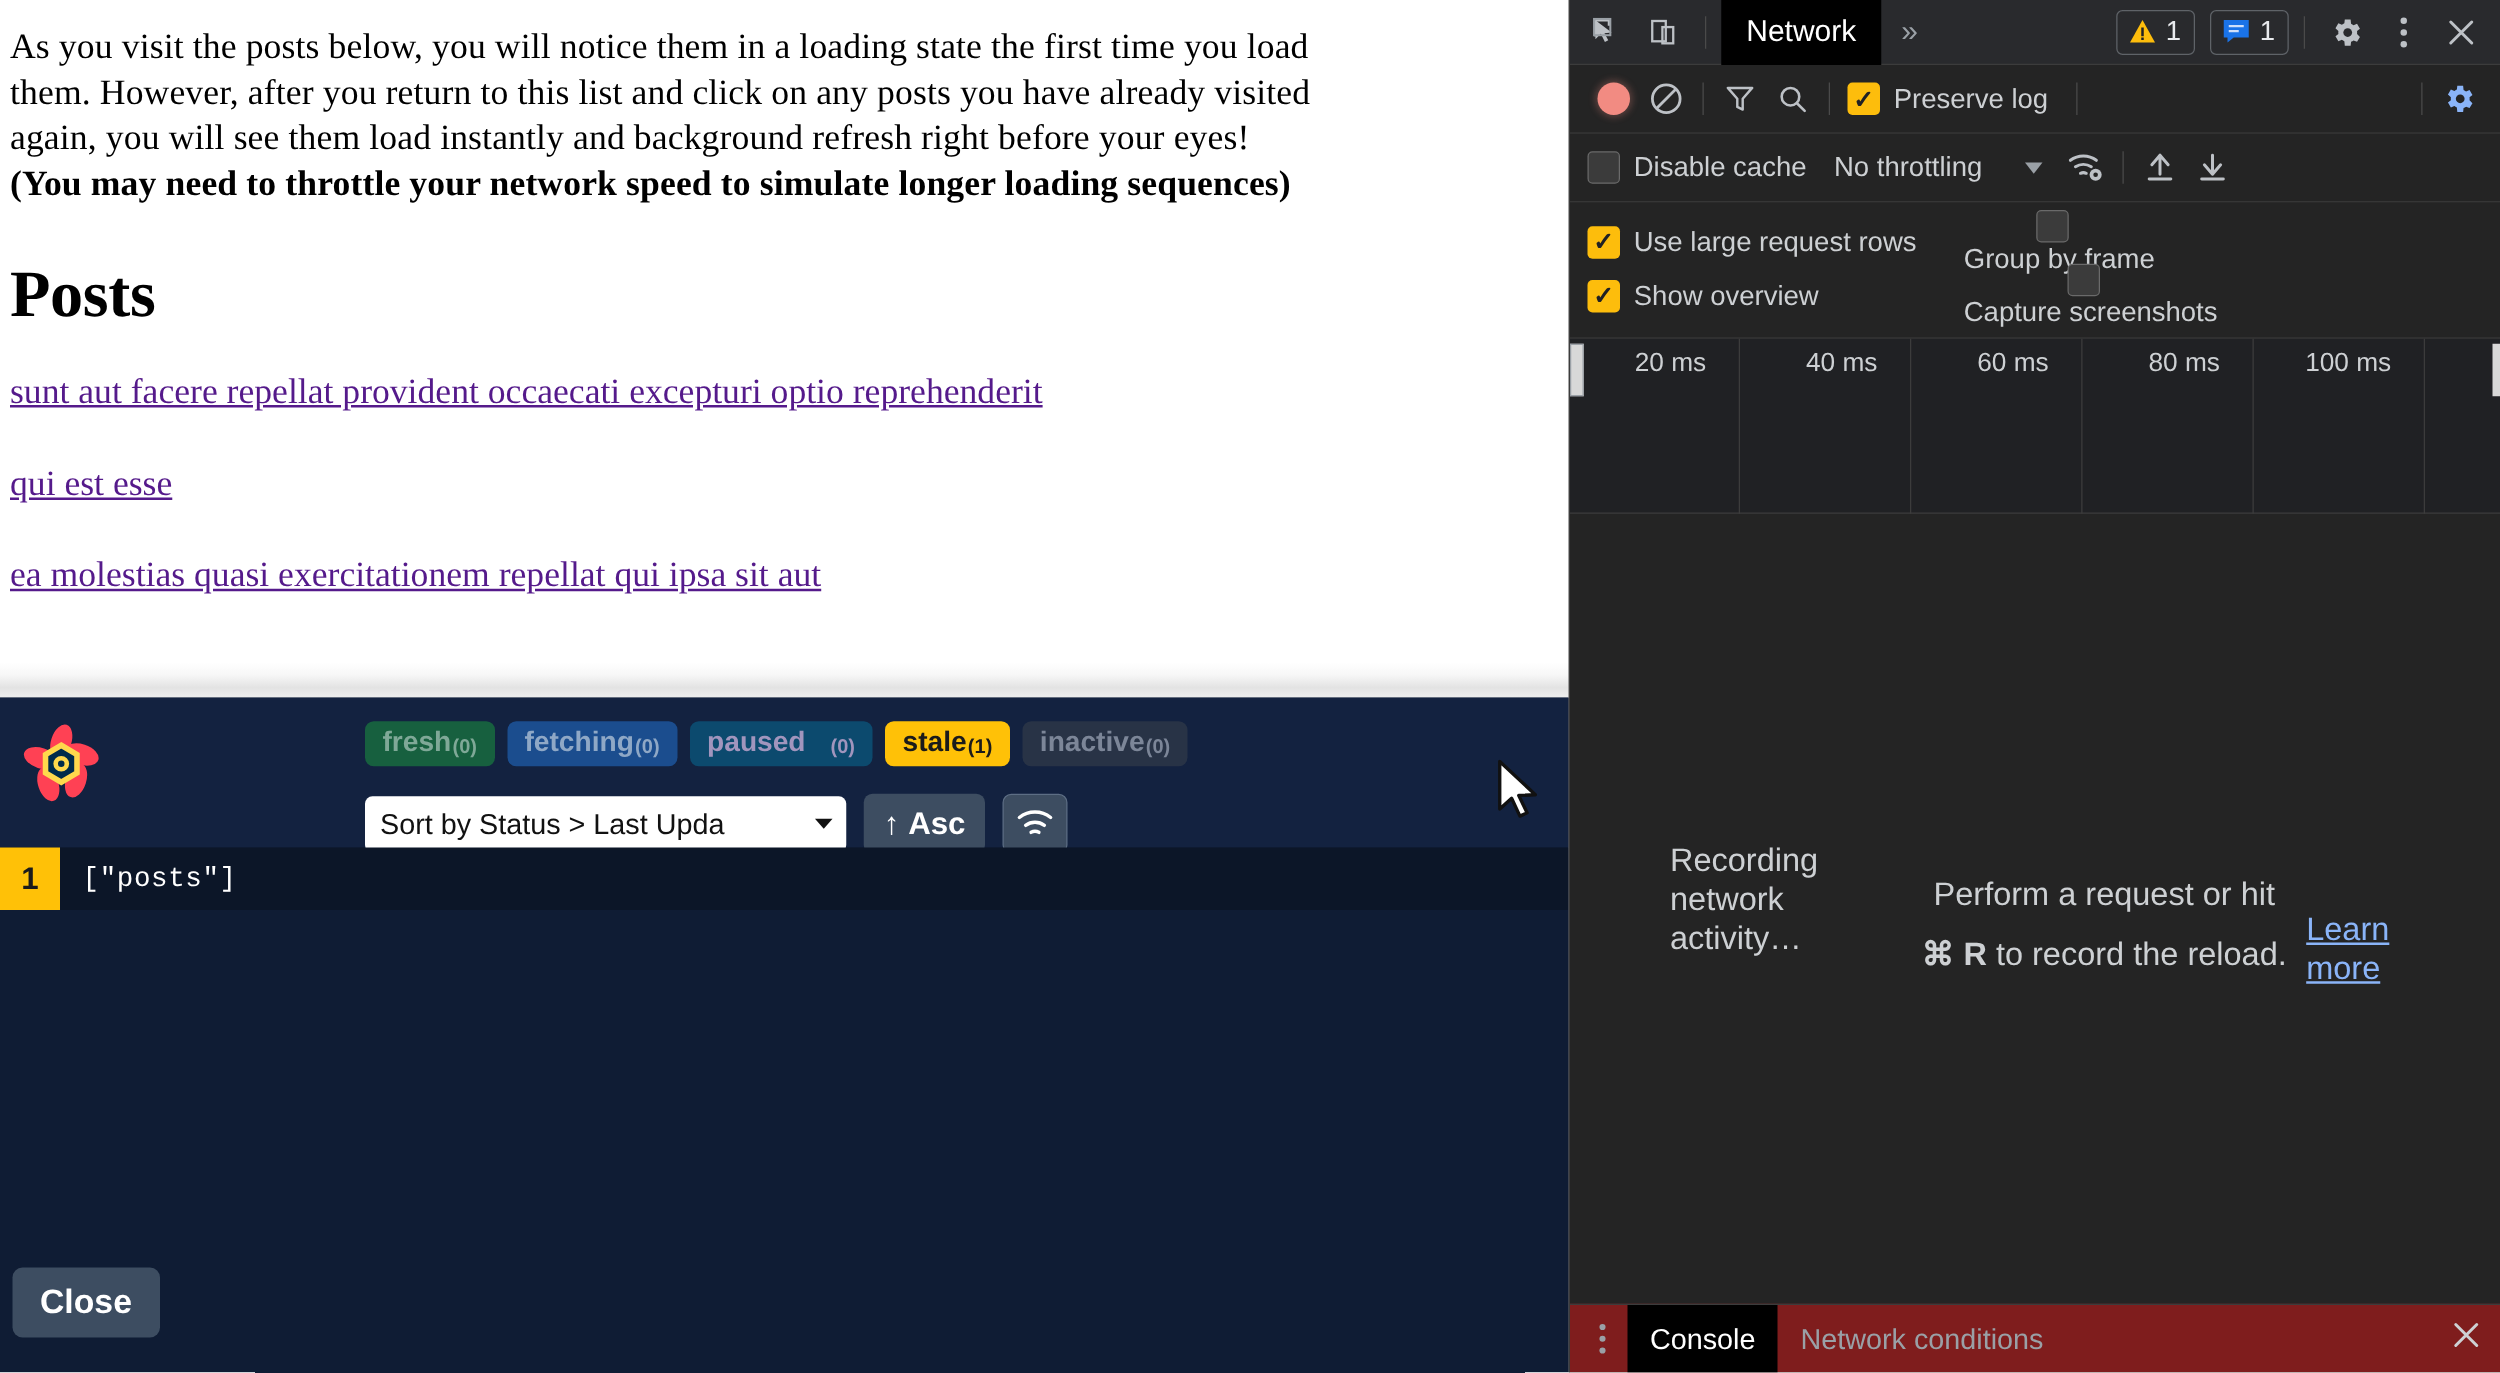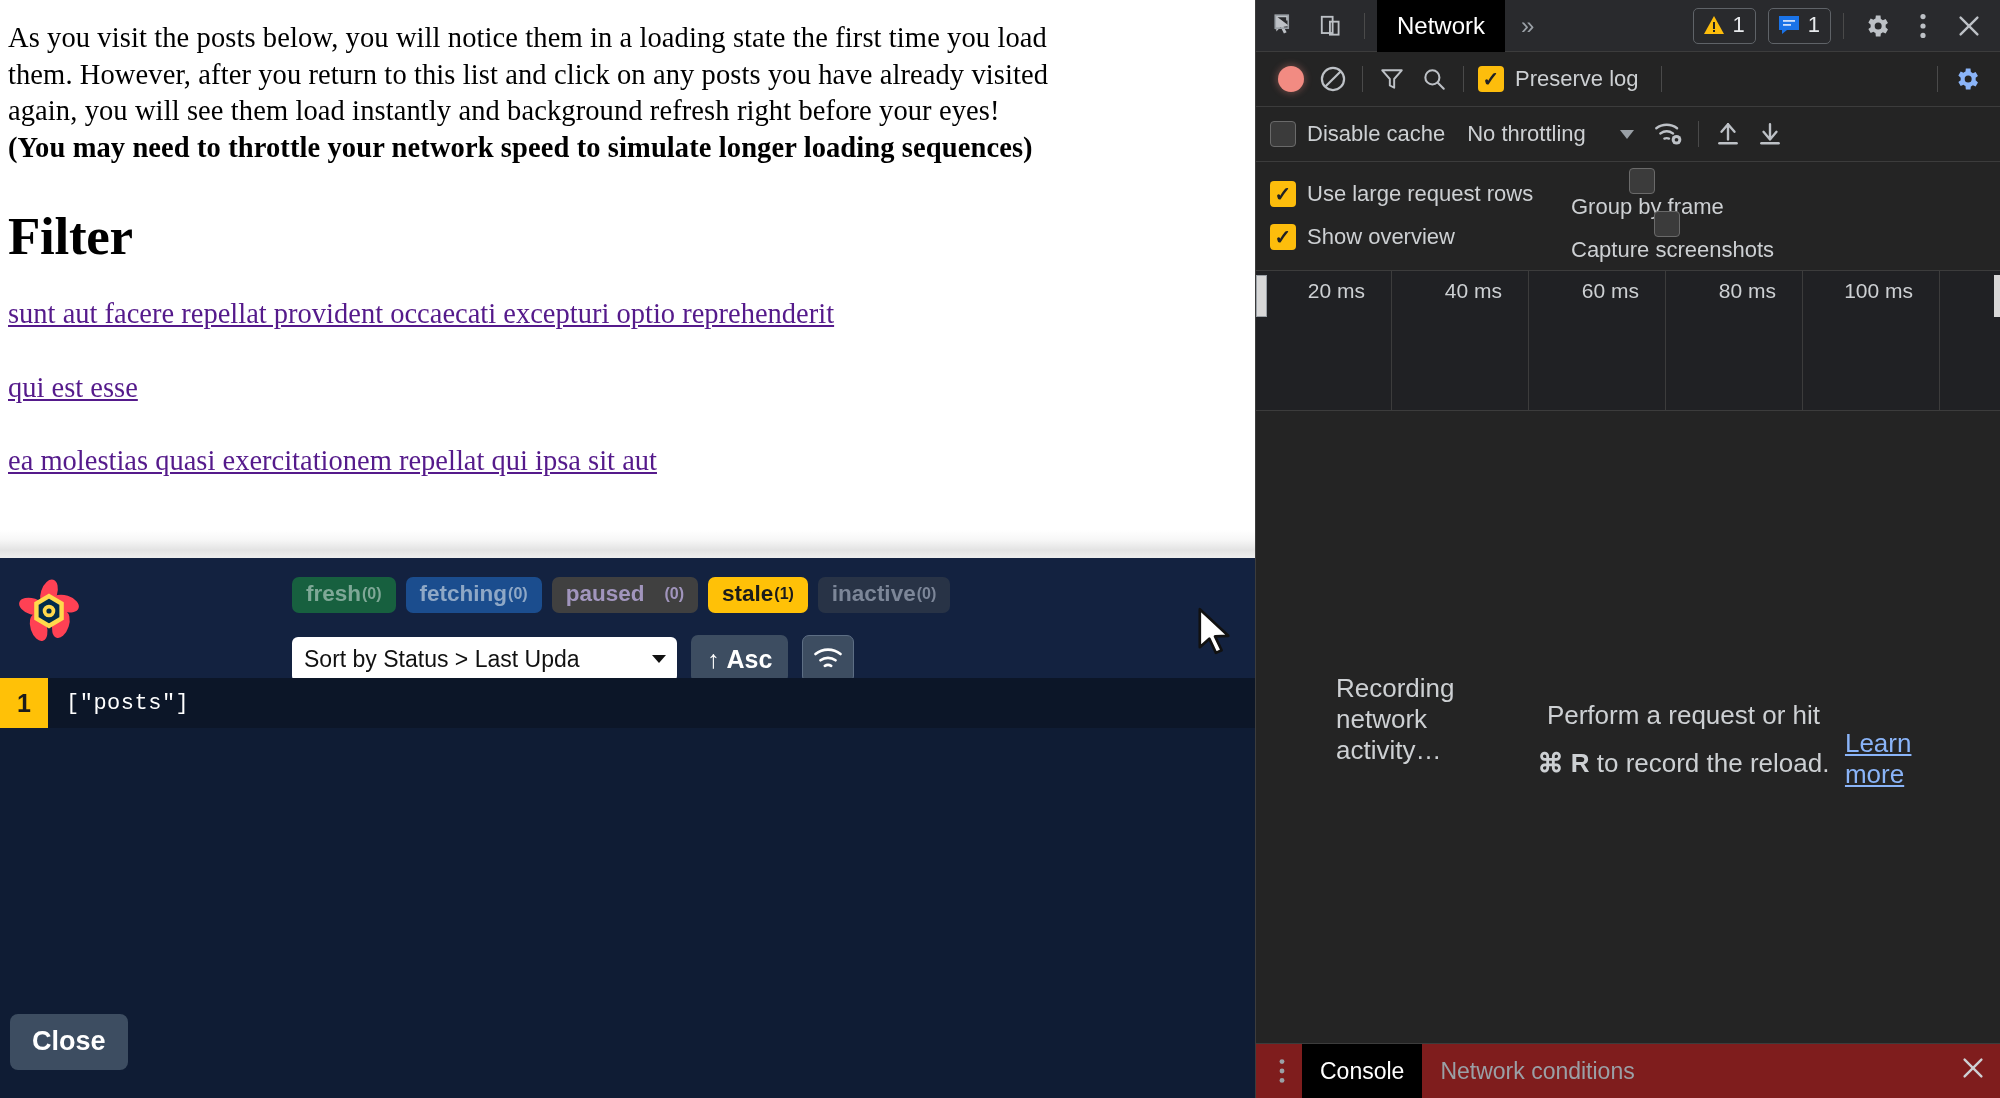--- a/index.html
+++ b/index.html
@@ -85,27 +85,27 @@
   .rq-badges {
     position: absolute; left: 292px; top: 19px;
     display: flex; gap: 10px; align-items: center;
   }
   .badge {
     border-radius: 7px;
     padding: 6px 14px 7px 14px;
     font-size: 22.5px;
     font-weight: bold;
     line-height: 1;
-    display: flex; align-items: center; gap: 1px;
+    display: flex; align-items: flex-end; gap: 1px;
     white-space: nowrap;
   }
   .badge .cnt { font-size: 16px; font-weight: bold; }
   .badge-fresh   { background: #17603f; color: #7fa897; }
   .badge-fetch   { background: #1b4d8e; color: #8fa8c6; }
-  .badge-paused  { background: #404040; color: #a195bd; gap: 20px; }
+  .badge-paused  { background: #0c4a6e; color: #a195bd; gap: 20px; }
   .badge-stale   { background: #ffc107; color: #1b1b1b; }
   .badge-inactive{ background: #283346; color: #7c8698; }
   .badge-stale .cnt { color: #1b1b1b; }
 
   .rq-controls {
     position: absolute; left: 292px; top: 77px;
     display: flex; gap: 14px; align-items: center;
   }
   .rq-filter {
     width: 350px; height: 45px;
@@ -374,21 +374,21 @@
 <div id="root">
 
   <div class="page">
     <div class="page-doc">
       <p class="intro">
         <span>As you visit the posts below, you will notice them in a loading state the first time you load</span><br>
         <span>them. However, after you return to this list and click on any posts you have already visited</span><br>
         <span>again, you will see them load instantly and background refresh right before your eyes!</span><br>
         <span class="bold">(You may need to throttle your network speed to simulate longer loading sequences)</span>
       </p>
-      <h1 class="posts-title">Filter</h1>
+      <h1 class="posts-title">Posts</h1>
       <a class="post-link" href="#">sunt aut facere repellat provident occaecati excepturi optio reprehenderit</a>
       <a class="post-link" href="#">qui est esse</a>
       <a class="post-link" href="#">ea molestias quasi exercitationem repellat qui ipsa sit aut</a>
     </div>
 
     <div class="dt-shadow"></div>
 
     <div class="rqdt">
       <div class="rqdt-header">
 

